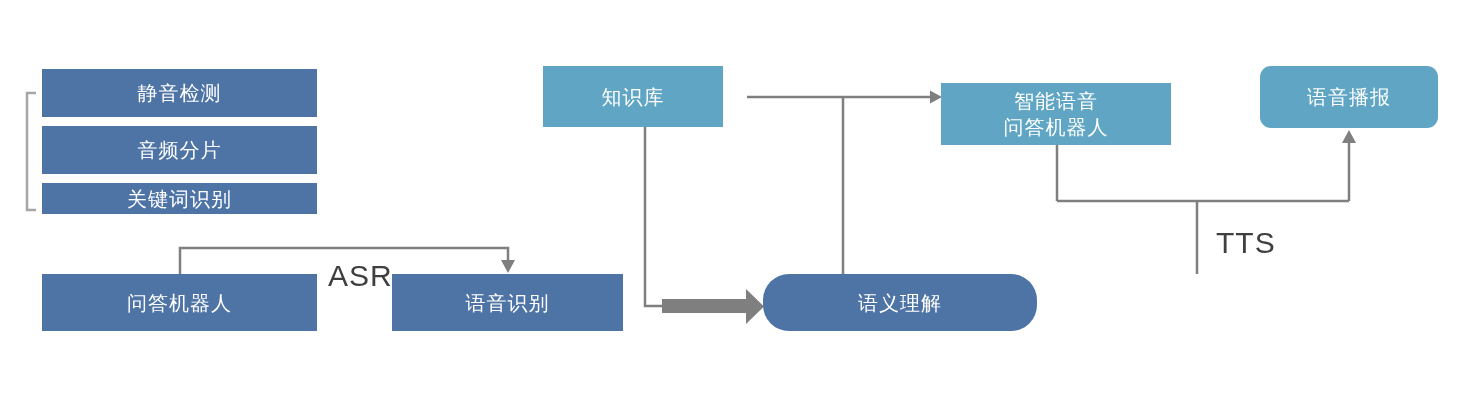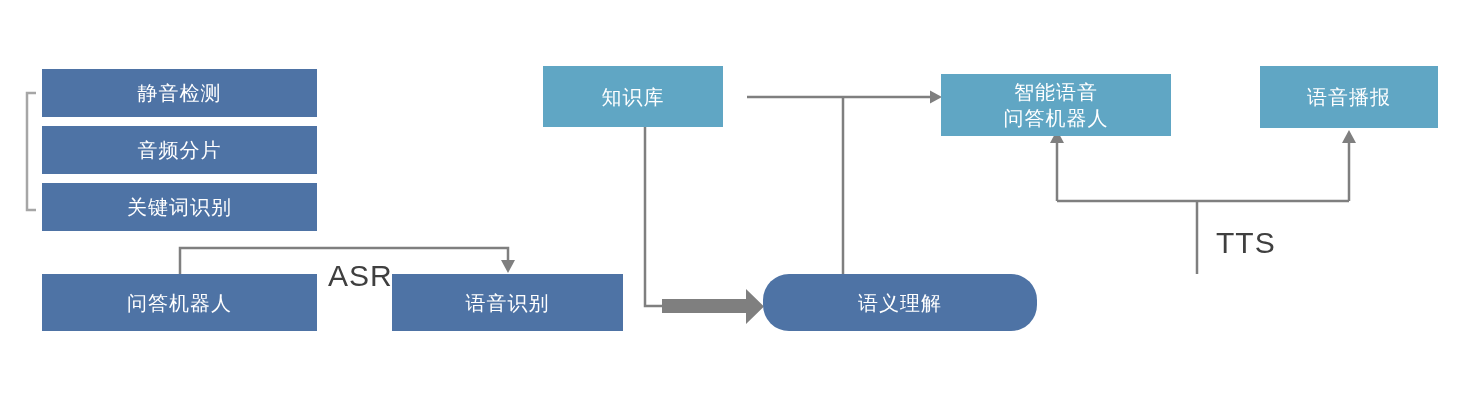--- a/index.html
+++ b/index.html
@@ -87,33 +87,33 @@
       <polygon class="head" points="1050,143 1064,143 1057,130"></polygon>
       <path class="thin" d="M1349,201 L1349,142"></path>
       <polygon class="head" points="1342,143 1356,143 1349,130"></polygon>
     </g>
   </svg>
 
   <div class="node dark" style="left:42px;top:69px;width:275px;height:48px;">静音检测</div>
 
   <div class="node dark" style="left:42px;top:126px;width:275px;height:48px;">音频分片</div>
 
-  <div class="node dark" style="left:42px;top:183px;width:275px;height:48px;">关键词识别</div>
+  <div class="node dark" style="left:42px;top:183px;width:275px;height:31px;">关键词识别</div>
 
   <div class="node dark" style="left:42px;top:274px;width:275px;height:57px;">问答机器人</div>
 
   <div class="node dark" style="left:392px;top:274px;width:231px;height:57px;">语音识别</div>
 
   <div class="node dark" style="left:763px;top:274px;width:274px;height:57px;border-radius:26px;">语义理解</div>
 
 
   <div class="node light" style="left:543px;top:66px;width:180px;height:61px;">知识库</div>
 
-  <div class="node light" style="left:941px;top:74px;width:230px;height:62px;">智能语音
+  <div class="node light" style="left:941px;top:83px;width:230px;height:62px;">智能语音
 问答机器人</div>
 
-  <div class="node light" style="left:1260px;top:66px;width:178px;height:62px;">语音播报</div>
+  <div class="node light" style="left:1260px;top:66px;width:178px;height:62px;border-radius:11px;">语音播报</div>
 
   <div class="edge-label" style="left:328px;top:261px;">ASR</div>
 
   <div class="edge-label" style="left:1216px;top:228px;">TTS</div>
 
 </div>
 
 </body></html>

